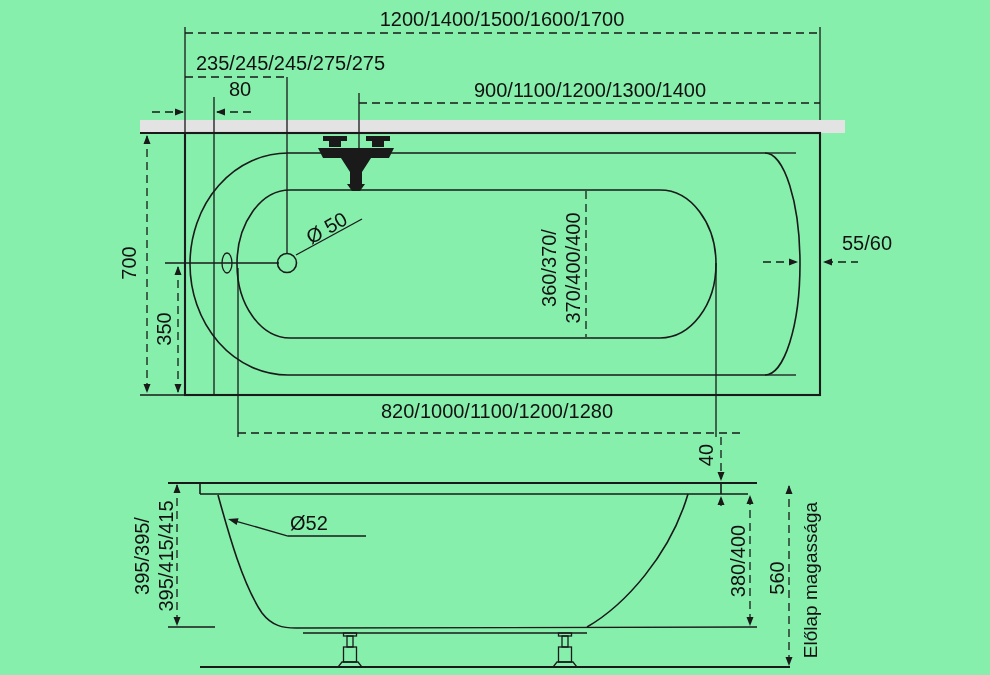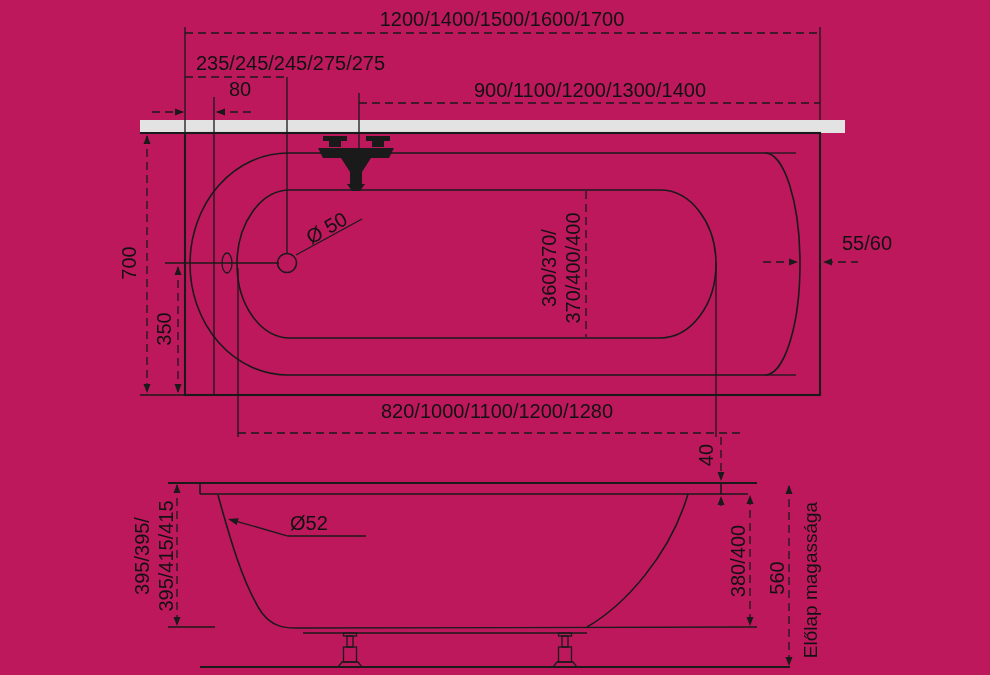--- a/index.html
+++ b/index.html
@@ -1,16 +1,16 @@
 <!DOCTYPE html>
 <html><head>
 <meta charset="utf-8">
 <style>
   html,body{margin:0;padding:0;background:#ffffff;}
-  .stage{width:990px;height:675px;background:#be185d;position:relative;overflow:hidden;}
+  .stage{width:990px;height:675px;background:#86efac;position:relative;overflow:hidden;}
   svg{display:block;}
   text{font-family:"Liberation Sans", sans-serif;fill:#111;}
   .dim{font-size:20px;}
   .dim-sm{font-size:19px;}
   .thin{stroke:#1a1a1a;stroke-width:1.3;fill:none;}
   .med{stroke:#1a1a1a;stroke-width:1.6;fill:none;}
   .thick{stroke:#1a1a1a;stroke-width:2.1;fill:none;}
   .dash{stroke:#1a1a1a;stroke-width:1.3;fill:none;stroke-dasharray:8 5;}
   .arrow{fill:#1a1a1a;stroke:none;}
   .blackfill{fill:#1a1a1a;stroke:none;}

